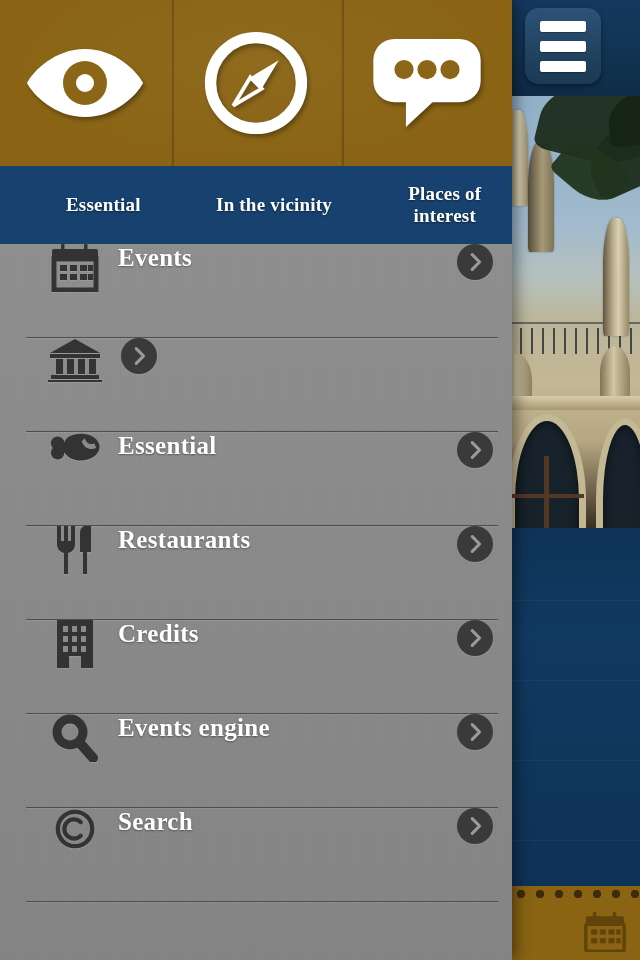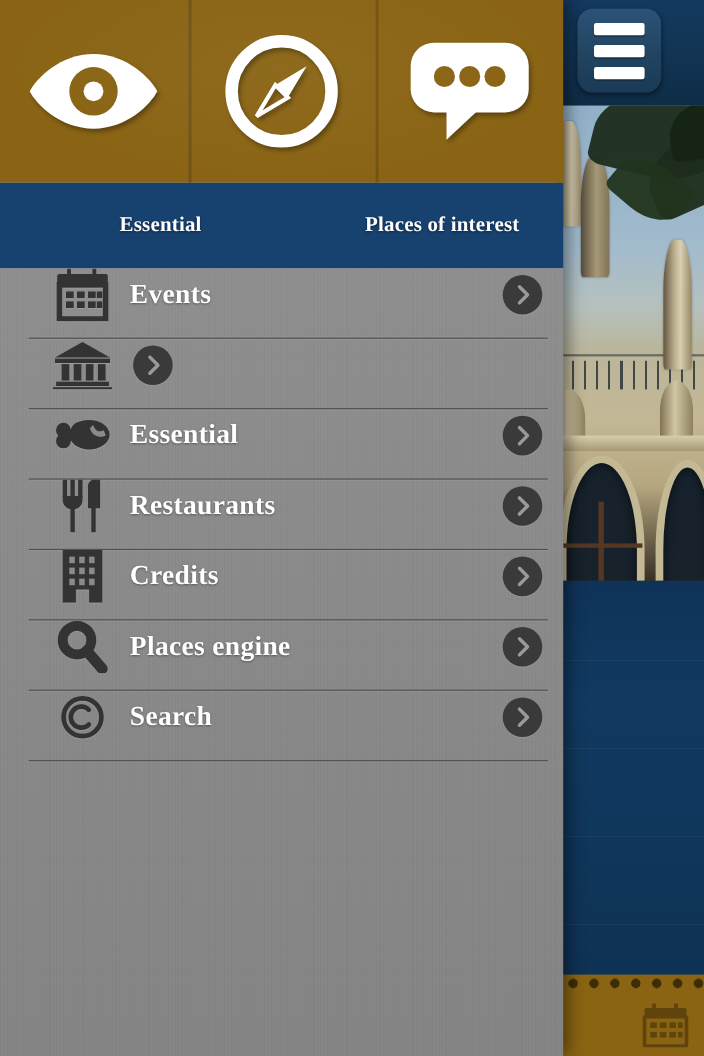--- a/index.html
+++ b/index.html
@@ -208,23 +208,23 @@
     content: "";
     position: absolute; inset: 0;
     pointer-events: none;
     opacity: .5;
     background-image:
       repeating-linear-gradient(0deg, rgba(255,255,255,.035) 0 1px, transparent 1px 2px),
       repeating-linear-gradient(90deg, rgba(0,0,0,.035) 0 1px, transparent 1px 3px);
   }
   .menu-item {
     position: relative;
-    height: 64px;
-    display: flex;
-    align-items: center;
+    height: 94px;
+    display: flex;
+    align-items: flex-start;
     padding: 0 0 16px 48px;
     cursor: pointer;
   }
   .menu-item::after {
     content: "";
     position: absolute;
     left: 26px; right: 14px; bottom: 0;
     height: 1px;
     background: #4e4e4e;
     box-shadow: 0 1px 0 rgba(255,255,255,.09);
@@ -375,20 +375,21 @@
           <circle cx="34" cy="34" r="10" fill="#8a6414"></circle>
           <circle cx="58" cy="34" r="10" fill="#8a6414"></circle>
           <circle cx="82" cy="34" r="10" fill="#8a6414"></circle>
         </svg>
       </span>
     </div>
   </div>
 
   <div class="label-bar">
     <div class="label-cell">Essential</div>
+    <div class="label-cell">In the vicinity</div>
     <div class="label-cell">Places of interest</div>
   </div>
 
   <div class="menu">
 
     <div class="menu-item">
       <span class="mi-icon">
         <svg viewBox="0 0 50 48" width="50" height="48" fill="#333" aria-hidden="true">
           <rect x="11" y="0" width="3.5" height="9" rx="1.2"></rect>
           <rect x="34" y="0" width="3.5" height="9" rx="1.2"></rect>
@@ -501,21 +502,21 @@
       </span>
     </div>
 
     <div class="menu-item">
       <span class="mi-icon">
         <svg viewBox="0 0 46 48" width="46" height="48" fill="none" aria-hidden="true">
           <circle cx="18" cy="18" r="13" stroke="#333" stroke-width="9"></circle>
           <path d="M27 28 L41 44" stroke="#333" stroke-width="10" stroke-linecap="round"></path>
         </svg>
       </span>
-      <span class="mi-label">Places engine</span>
+      <span class="mi-label">Events engine</span>
       <span class="mi-arrow">
         <span class="arrow-circle">
           <svg viewBox="0 0 24 24" width="22" height="22" aria-hidden="true">
             <path d="M9 4 L17 12 L9 20" fill="none" stroke="#9a9a9a" stroke-width="3.4" stroke-linecap="round" stroke-linejoin="round"></path>
           </svg>
         </span>
       </span>
     </div>
 
     <div class="menu-item">

